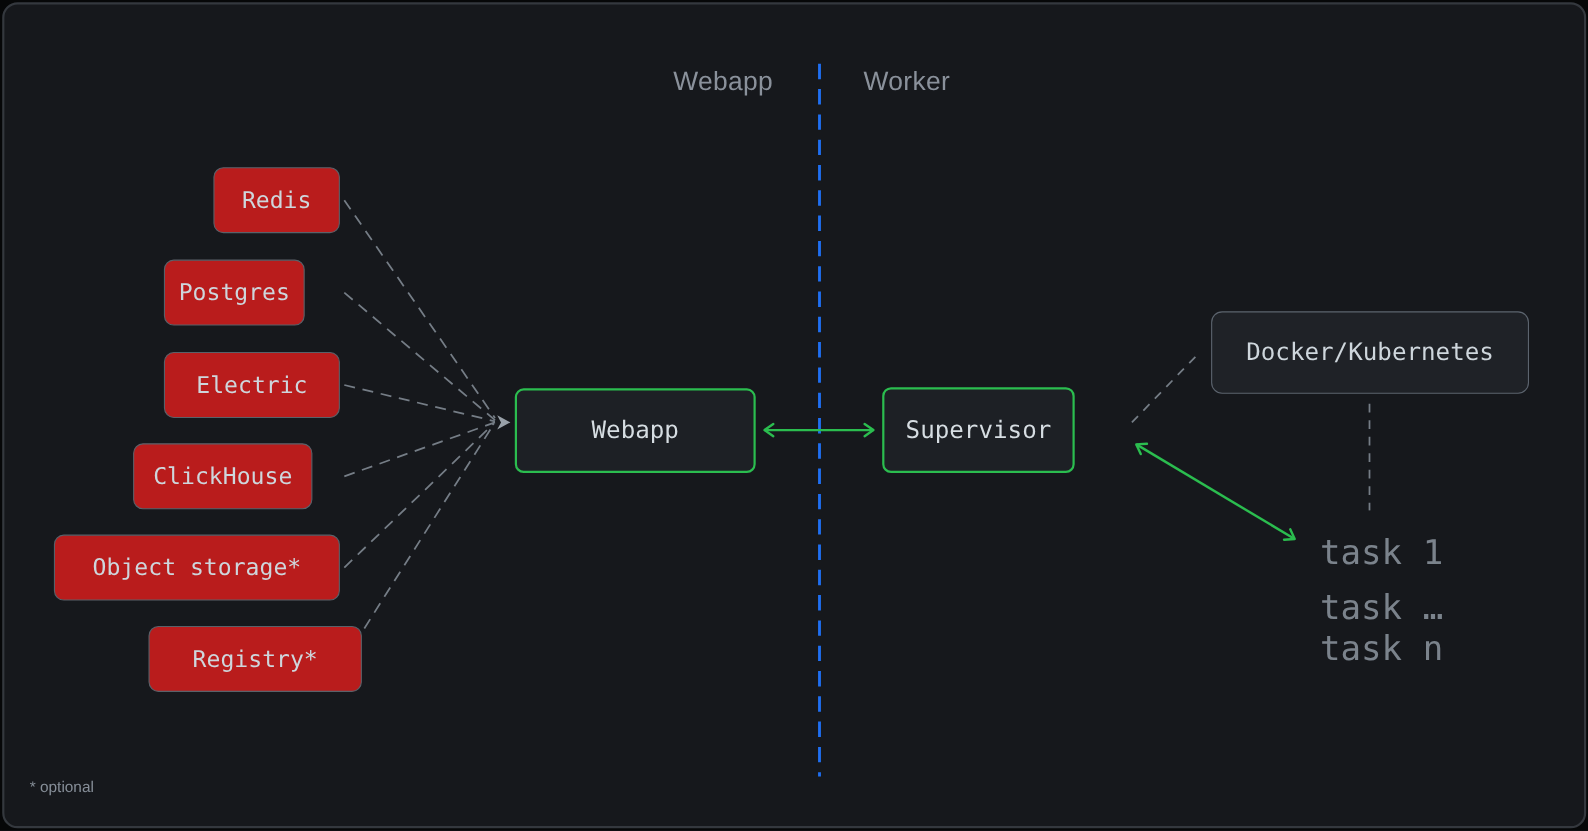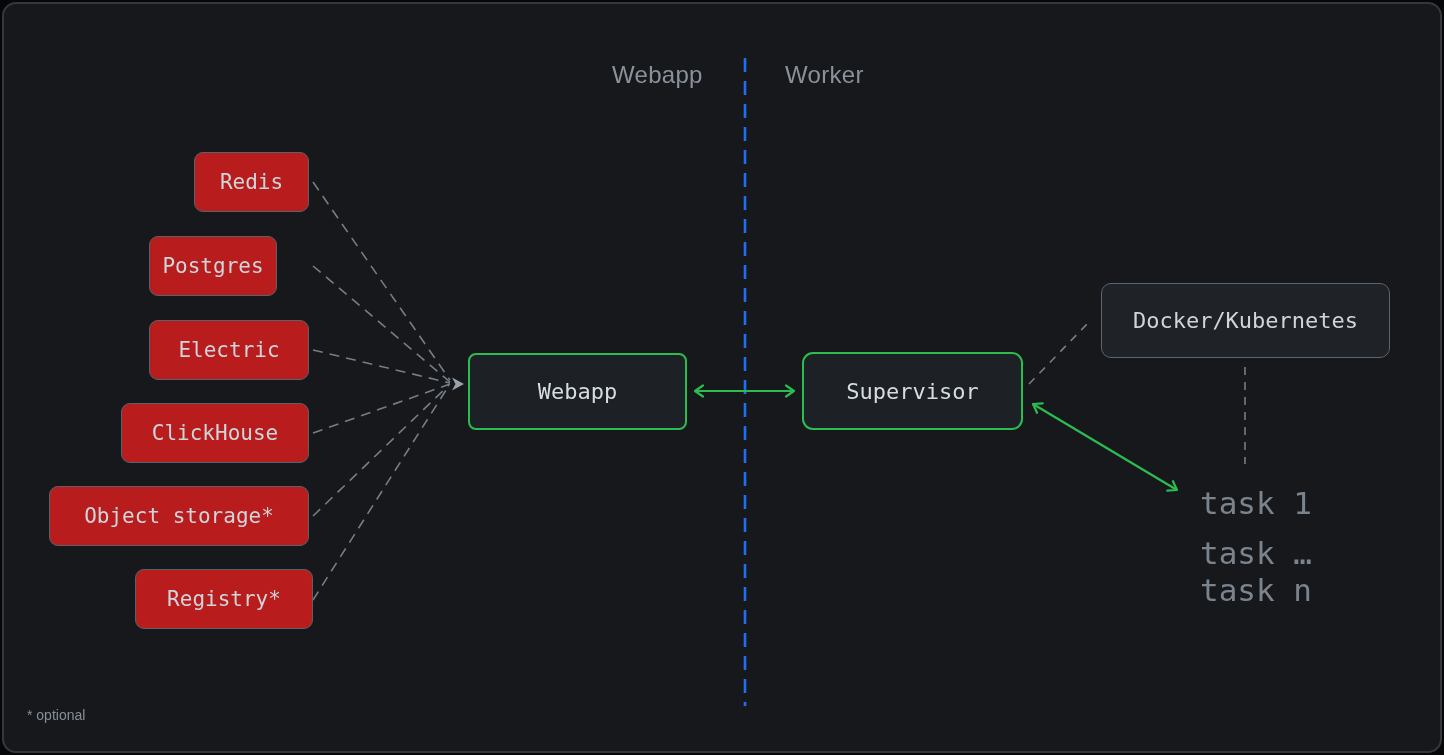--- a/index.html
+++ b/index.html
@@ -98,34 +98,34 @@
 
 <div class="box service-box" style="left:194px;top:152px;width:115px;height:60px;">
   <span>Redis</span>
 </div>
 <div class="box service-box" style="left:149px;top:236px;width:128px;height:60px;">
   <span>Postgres</span>
 </div>
 <div class="box service-box" style="left:149px;top:320px;width:160px;height:60px;">
   <span>Electric</span>
 </div>
-<div class="box service-box" style="left:121px;top:403px;width:188px;height:60px;">
+<div class="box service-box" style="left:121px;top:403px;width:163px;height:60px;">
   <span>ClickHouse</span>
 </div>
 <div class="box service-box" style="left:49px;top:486px;width:260px;height:60px;">
   <span>Object storage*</span>
 </div>
-<div class="box service-box" style="left:135px;top:569px;width:178px;height:60px;">
+<div class="box service-box" style="left:135px;top:569px;width:194px;height:60px;">
   <span>Registry*</span>
 </div>
 
 <div class="box node-box" style="left:468px;top:353px;width:219px;height:77px;">
   <span>Webapp</span>
 </div>
-<div class="box node-box" style="left:802px;top:352px;width:221px;height:78px;border-radius:11px;">
+<div class="box node-box" style="left:802px;top:352px;width:175px;height:78px;">
   <span>Supervisor</span>
 </div>
 <div class="box runtime-box" style="left:1101px;top:283px;width:289px;height:75px;">
   <span>Docker/Kubernetes</span>
 </div>
 
 <div class="task-label" style="left:1200px;top:485px;">task 1</div>
 <div class="task-label" style="left:1200px;top:535px;">task …</div>
 <div class="task-label" style="left:1200px;top:572px;">task n</div>
 

